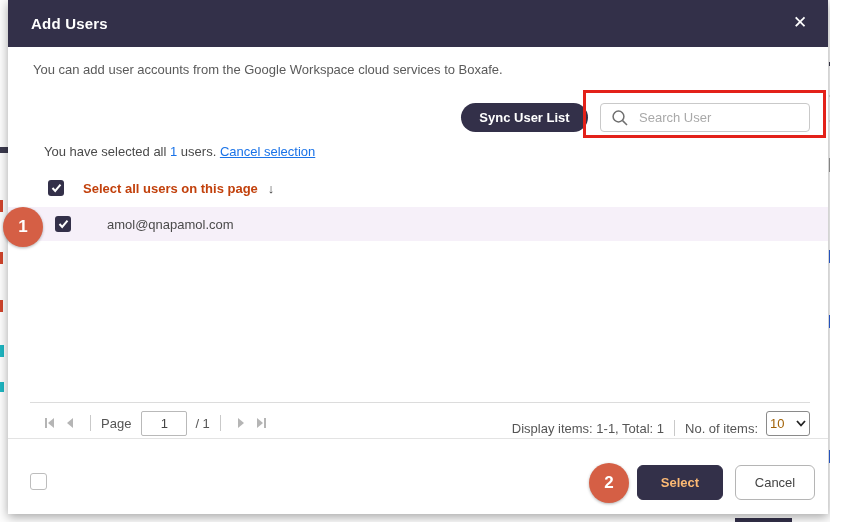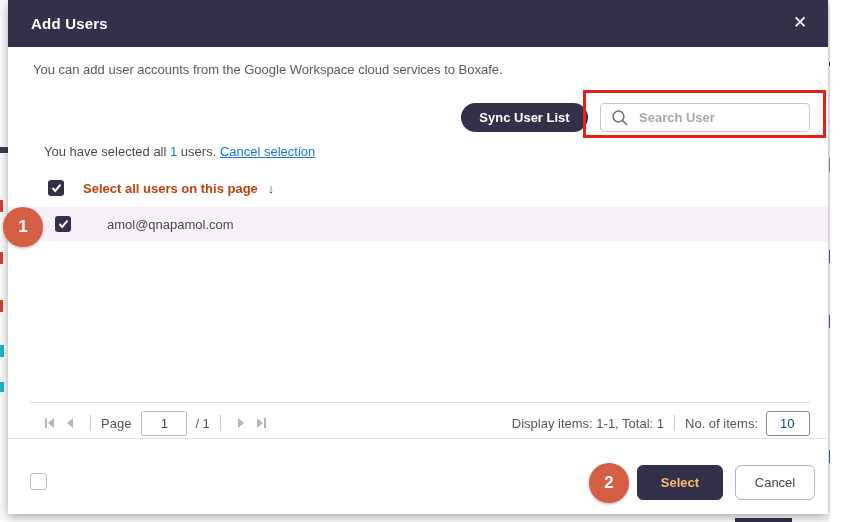--- a/index.html
+++ b/index.html
@@ -19,21 +19,21 @@
                color:#fff; font-size:17px; cursor:pointer; }
 
   #intro { position:absolute; left:25px; top:62px; font-size:13px; color:#5a5a5a; }
 
   .pill-btn { position:absolute; left:453px; top:103px; width:127px; height:29px; background:#333049; color:#fff;
               border:none; border-radius:15px; font-size:13px; font-weight:bold; font-family:inherit; cursor:pointer; }
 
   #search-box { position:absolute; left:592px; top:103px; width:210px; height:29px; border:1px solid #c9c9c9;
                 border-radius:4px; background:#fff; display:flex; align-items:center; }
   #search-box svg { margin:0 10px 0 10px; flex:none; }
-  #search-input { border:none; outline:none; flex:1; font-size:13px; color:#a16207; font-family:inherit; width:100px; background:transparent;font-weight:bold; }
+  #search-input { border:none; outline:none; flex:1; font-size:13px; color:#a16207; font-family:inherit; width:100px; background:transparent; }
   #search-input::placeholder { color:#a9a9a9; }
 
   #red-annotation { position:absolute; left:575px; top:90px; width:243px; height:48px; border:3px solid #e32119; pointer-events:none; }
 
   #selection-line { position:absolute; left:36px; top:144px; font-size:13px; color:#4a4a4a; }
   .blue { color:#1a73e8; }
   #cancel-selection { color:#1a73e8; text-decoration:underline; cursor:pointer;margin-top:36px; }
 
   
   .cbx { width:16px; height:16px; border-radius:3px; flex:none; cursor:pointer; }
@@ -49,24 +49,24 @@
   #user-row .cbx { margin-left:47px; }
   #user-email { margin-left:36px; font-size:13px; color:#4a4a4a; }
 
   
   #pager-divider { position:absolute; left:22px; top:402px; width:780px; height:1px; background:#dcdcdc; }
   #pager { position:absolute; left:0; top:408px; width:100%; height:30px; display:flex; align-items:center; font-size:13px; color:#555; }
   .pg-ico { width:20px; height:20px; display:flex; align-items:center; justify-content:center; cursor:pointer; }
   .vsep { width:1px; height:16px; background:#c9c9c9; margin:0 10px; }
   #page-input { width:46px; height:25px; border:1px solid #b9b9b9; border-radius:2px; text-align:center; font-size:13px;
                 color:#444; font-family:inherit; margin:0 8px 0 10px; }
-  #pager-right { margin-left:auto; display:flex; align-items:center; margin-right:18px; }
+  #pager-right { margin-left:auto; display:flex; align-items:flex-end; margin-right:18px; }
   #items-select { display:flex; align-items:center; justify-content:space-between; width:44px; height:25px;
-                  border:1px solid #8a8a8a; border-radius:3px; margin-left:8px; padding:0 13px; cursor:pointer;
-                  font-size:13px; color:#0c4a6e; background:#fff; }
+                  border:1px solid #8a8a8a; border-radius:3px; margin-left:8px; padding:0 3px; cursor:pointer;
+                  font-size:13px; color:#a16207; background:#fff; }
 
   
   #footer-divider { position:absolute; left:0; top:438px; width:100%; height:1px; background:#e3e3e3; }
   #footer-check { position:absolute; left:22px; top:473px; display:flex; align-items:center; }
   #footer-check .cbx { width:17px; height:17px; }
   #footer-check-label { margin-left:10px; font-size:13px; color:#6a6a6a; }
 
   .btn { position:absolute; top:465px; height:35px; border-radius:6px; font-size:13px; font-weight:bold;
          font-family:inherit; cursor:pointer; }
   #select-btn { left:629px; width:86px; background:#333049; color:#fdba74; border:1px solid #333049; }

